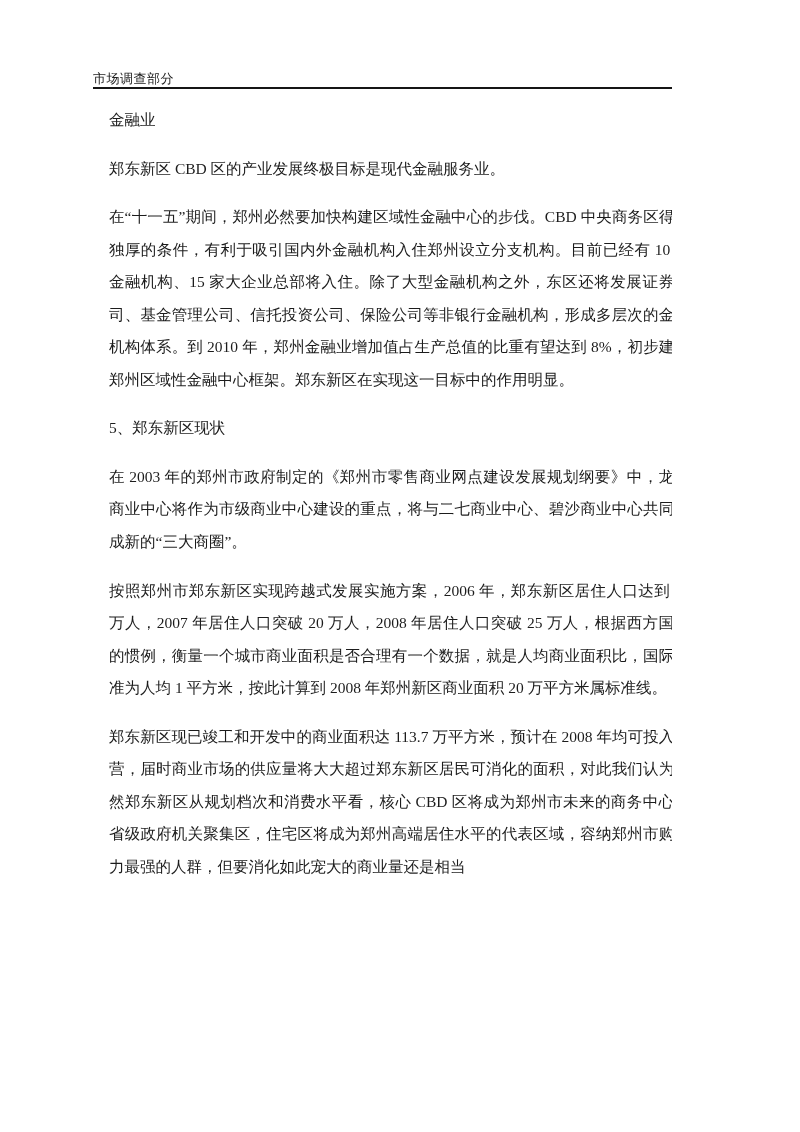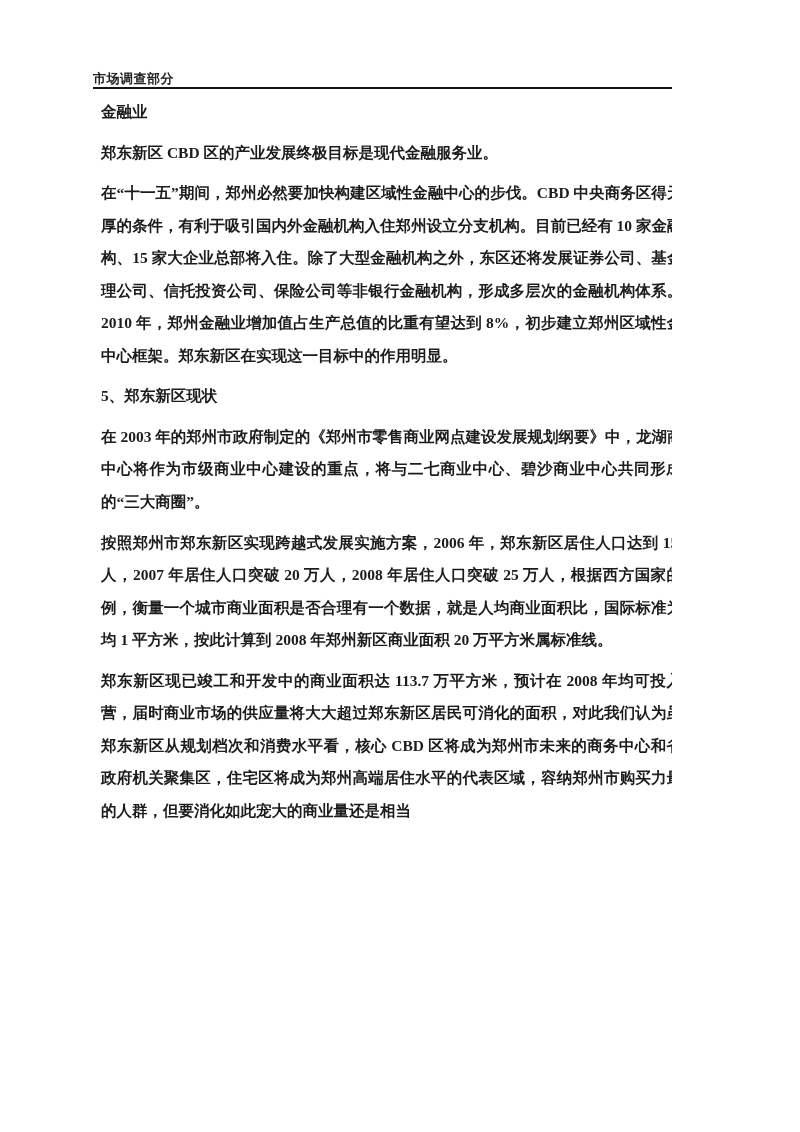--- a/index.html
+++ b/index.html
@@ -8,21 +8,20 @@
     background: #ffffff;
   }
   .page {
     position: relative;
     width: 672px;
     height: 1132px;
     background: #ffffff;
     overflow: hidden;
     font-family: "Liberation Serif", "DejaVu Serif", serif;
     color: #1c1c1c;
-    font-weight: bold;
   }
   .running-header {
     position: absolute;
     left: 93px;
     top: 70px;
     font-size: 13px;
     letter-spacing: 0.5px;
     color: #222222;
     white-space: nowrap;
   }
@@ -38,21 +37,21 @@
     position: absolute;
     left: 93px;
     top: 88px;
     width: 613px;
     font-size: 15.5px;
     line-height: 32.55px;
     text-align: justify;
     text-justify: inter-ideograph;
   }
   .doc-body p {
-    margin: 8px;
+    margin: 16px;
     padding: 0;
   }
 </style>
 </head>
 <body>
 
 <div class="page">
 
   <div class="running-header">市场调查部分</div>
 

